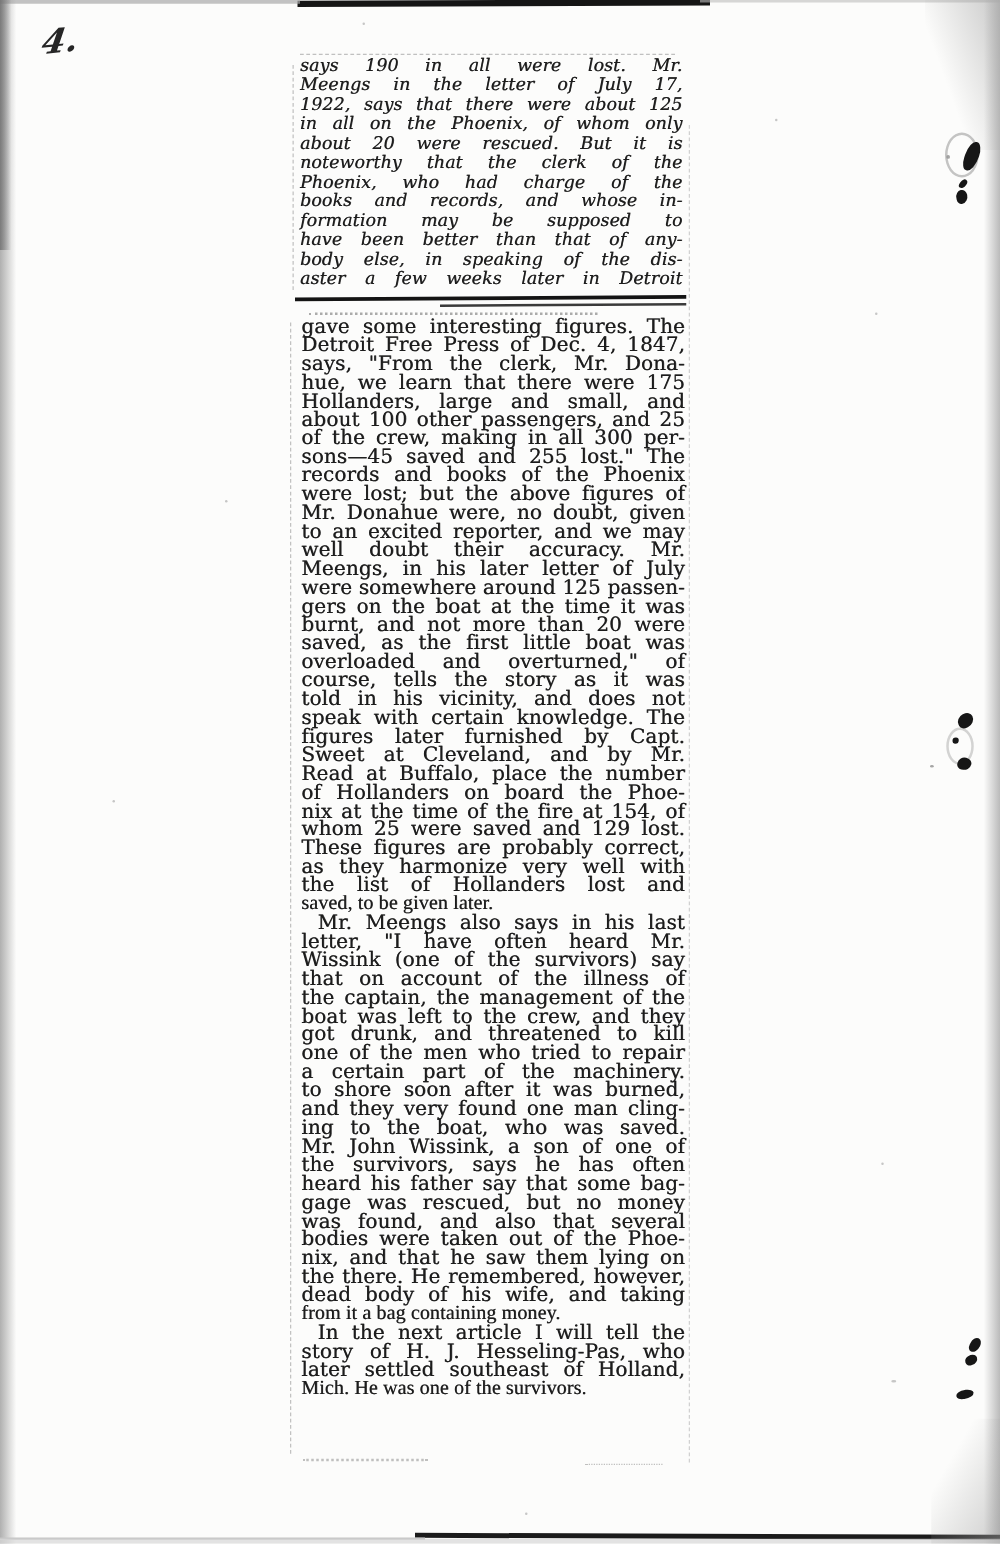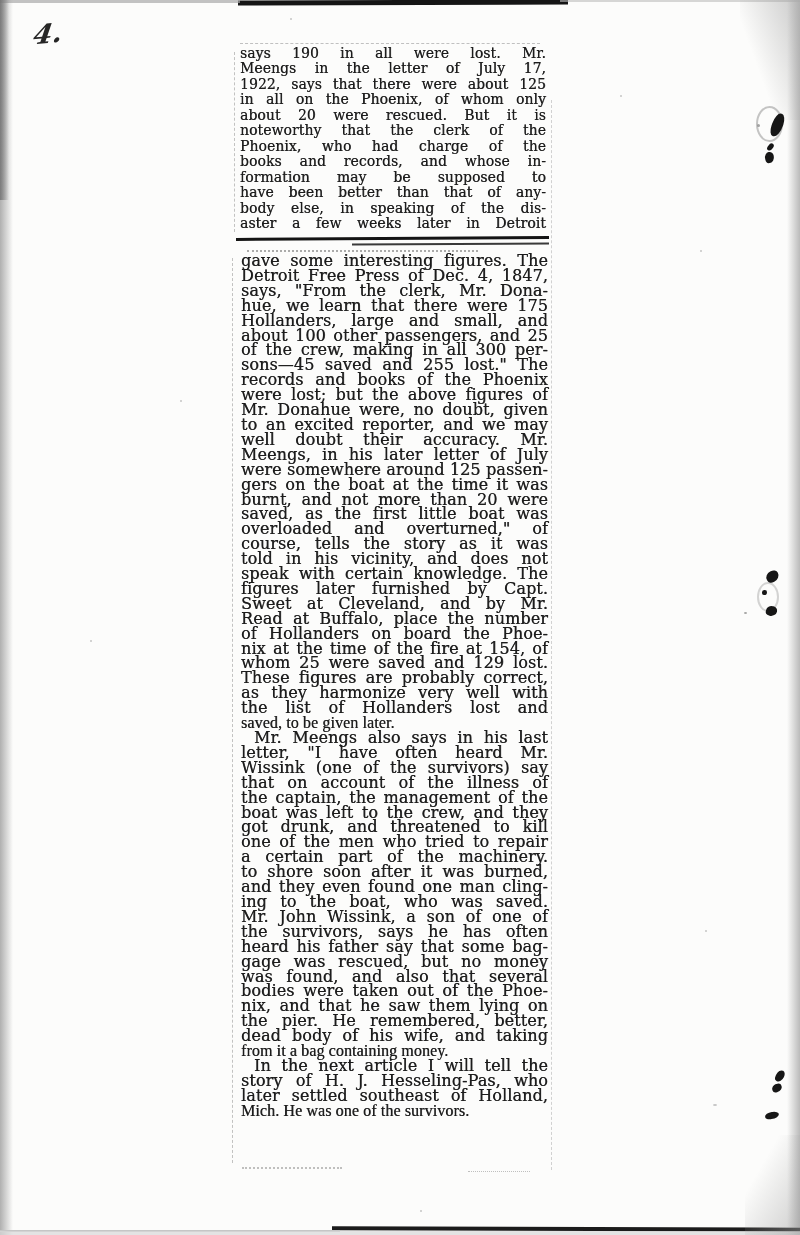--- a/index.html
+++ b/index.html
@@ -33,21 +33,21 @@
   
   .handwritten {
     position:absolute; left:34px; top:18px;
     font-size:27px; font-style:italic; font-weight:bold; color:#262626;
     transform:skewX(-14deg) rotate(-6deg);
   }
 
   
   .article { color:var(--ink); text-shadow:0.35px 0 0 rgba(25,25,25,.75); letter-spacing:.1px; }
   .block1 { position:absolute; left:240px; top:46px; width:306px;
-            font-size:13.9px; line-height:15.45px; }
+            font-size:13.9px; line-height:15.45px;font-style:italic; }
   .block2 { position:absolute; left:241px; top:254px; width:307px;
             font-size:16px; line-height:14.9px; }
   .line { text-align:justify; text-align-last:justify; }
   .no-just { text-align-last:left;font-family:Liberation Serif, serif; }
   .indent { text-indent:13px; }
 
   
   .hline, .vline { position:absolute; pointer-events:none; }
   .rule-thick   { left:236px; top:237px; width:313px; height:3.2px; background:var(--rule); transform:rotate(-0.35deg); }
   .rule-echo    { left:352px; top:243px; width:197px; height:1.6px; background:#3a3a3a; transform:rotate(-0.3deg); }
@@ -154,30 +154,30 @@
       <div class="line indent">Mr. Meengs also says in his last</div>
       <div class="line">letter, "I have often heard Mr.</div>
       <div class="line">Wissink (one of the survivors) say</div>
       <div class="line">that on account of the illness of</div>
       <div class="line">the captain, the management of the</div>
       <div class="line">boat was left to the crew, and they</div>
       <div class="line">got drunk, and threatened to kill</div>
       <div class="line">one of the men who tried to repair</div>
       <div class="line">a certain part of the machinery.</div>
       <div class="line">to shore soon after it was burned,</div>
-      <div class="line">and they even found one man cling-</div>
+      <div class="line">and they very found one man cling-</div>
       <div class="line">ing to the boat, who was saved.</div>
       <div class="line">Mr. John Wissink, a son of one of</div>
       <div class="line">the survivors, says he has often</div>
       <div class="line">heard his father say that some bag-</div>
       <div class="line">gage was rescued, but no money</div>
       <div class="line">was found, and also that several</div>
       <div class="line">bodies were taken out of the Phoe-</div>
       <div class="line">nix, and that he saw them lying on</div>
-      <div class="line">the pier. He remembered, better,</div>
+      <div class="line">the there. He remembered, however,</div>
       <div class="line">dead body of his wife, and taking</div>
       <div class="line no-just">from it a bag containing money.</div>
     </div>
   <div>
       <div class="line indent">In the next article I will tell the</div>
       <div class="line">story of H. J. Hesseling-Pas, who</div>
       <div class="line">later settled southeast of Holland,</div>
       <div class="line no-just">Mich. He was one of the survivors.</div>
     </div>
 </div>

